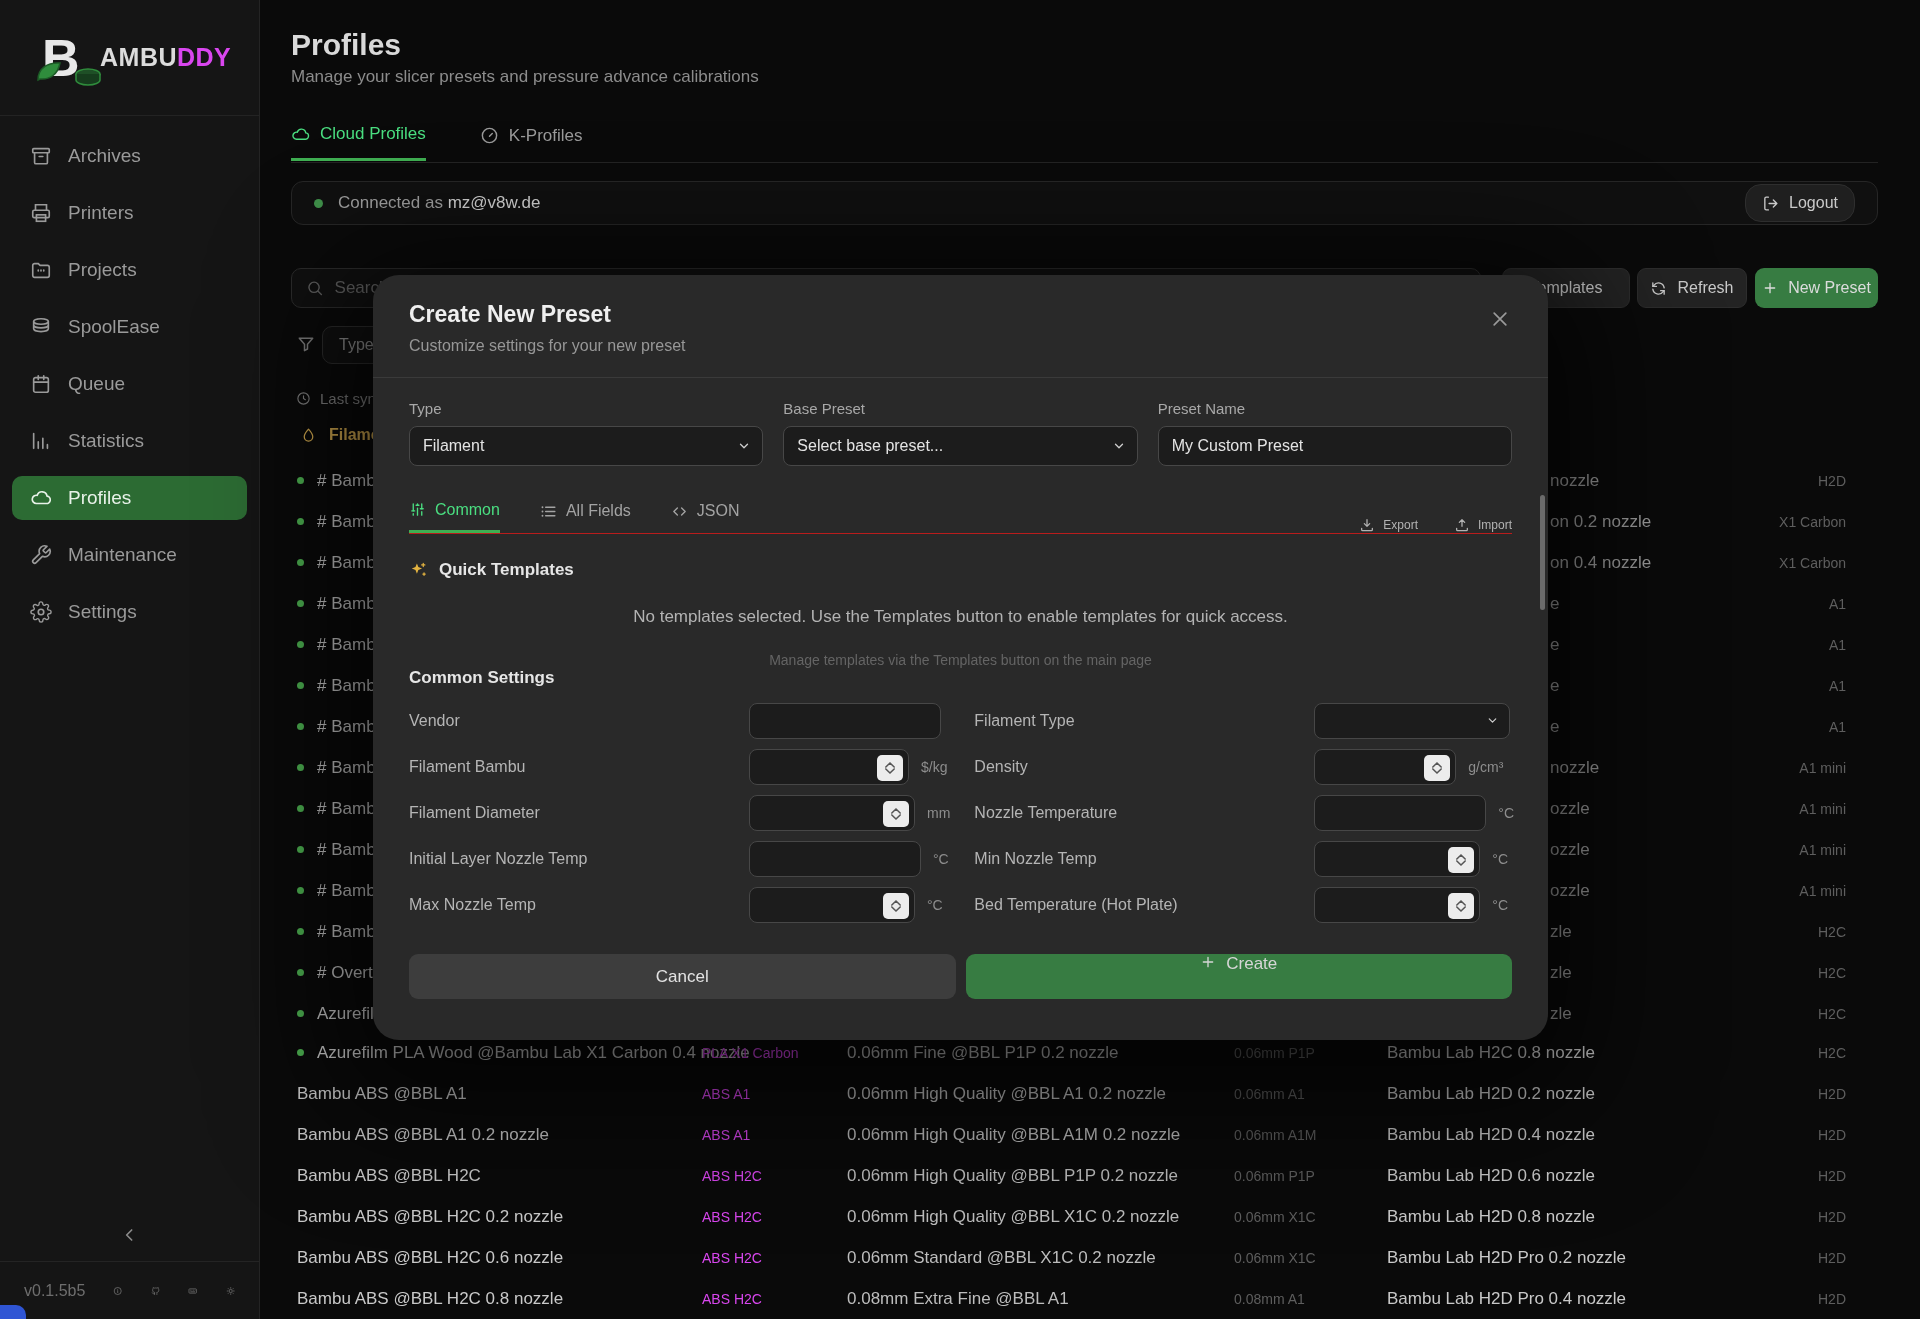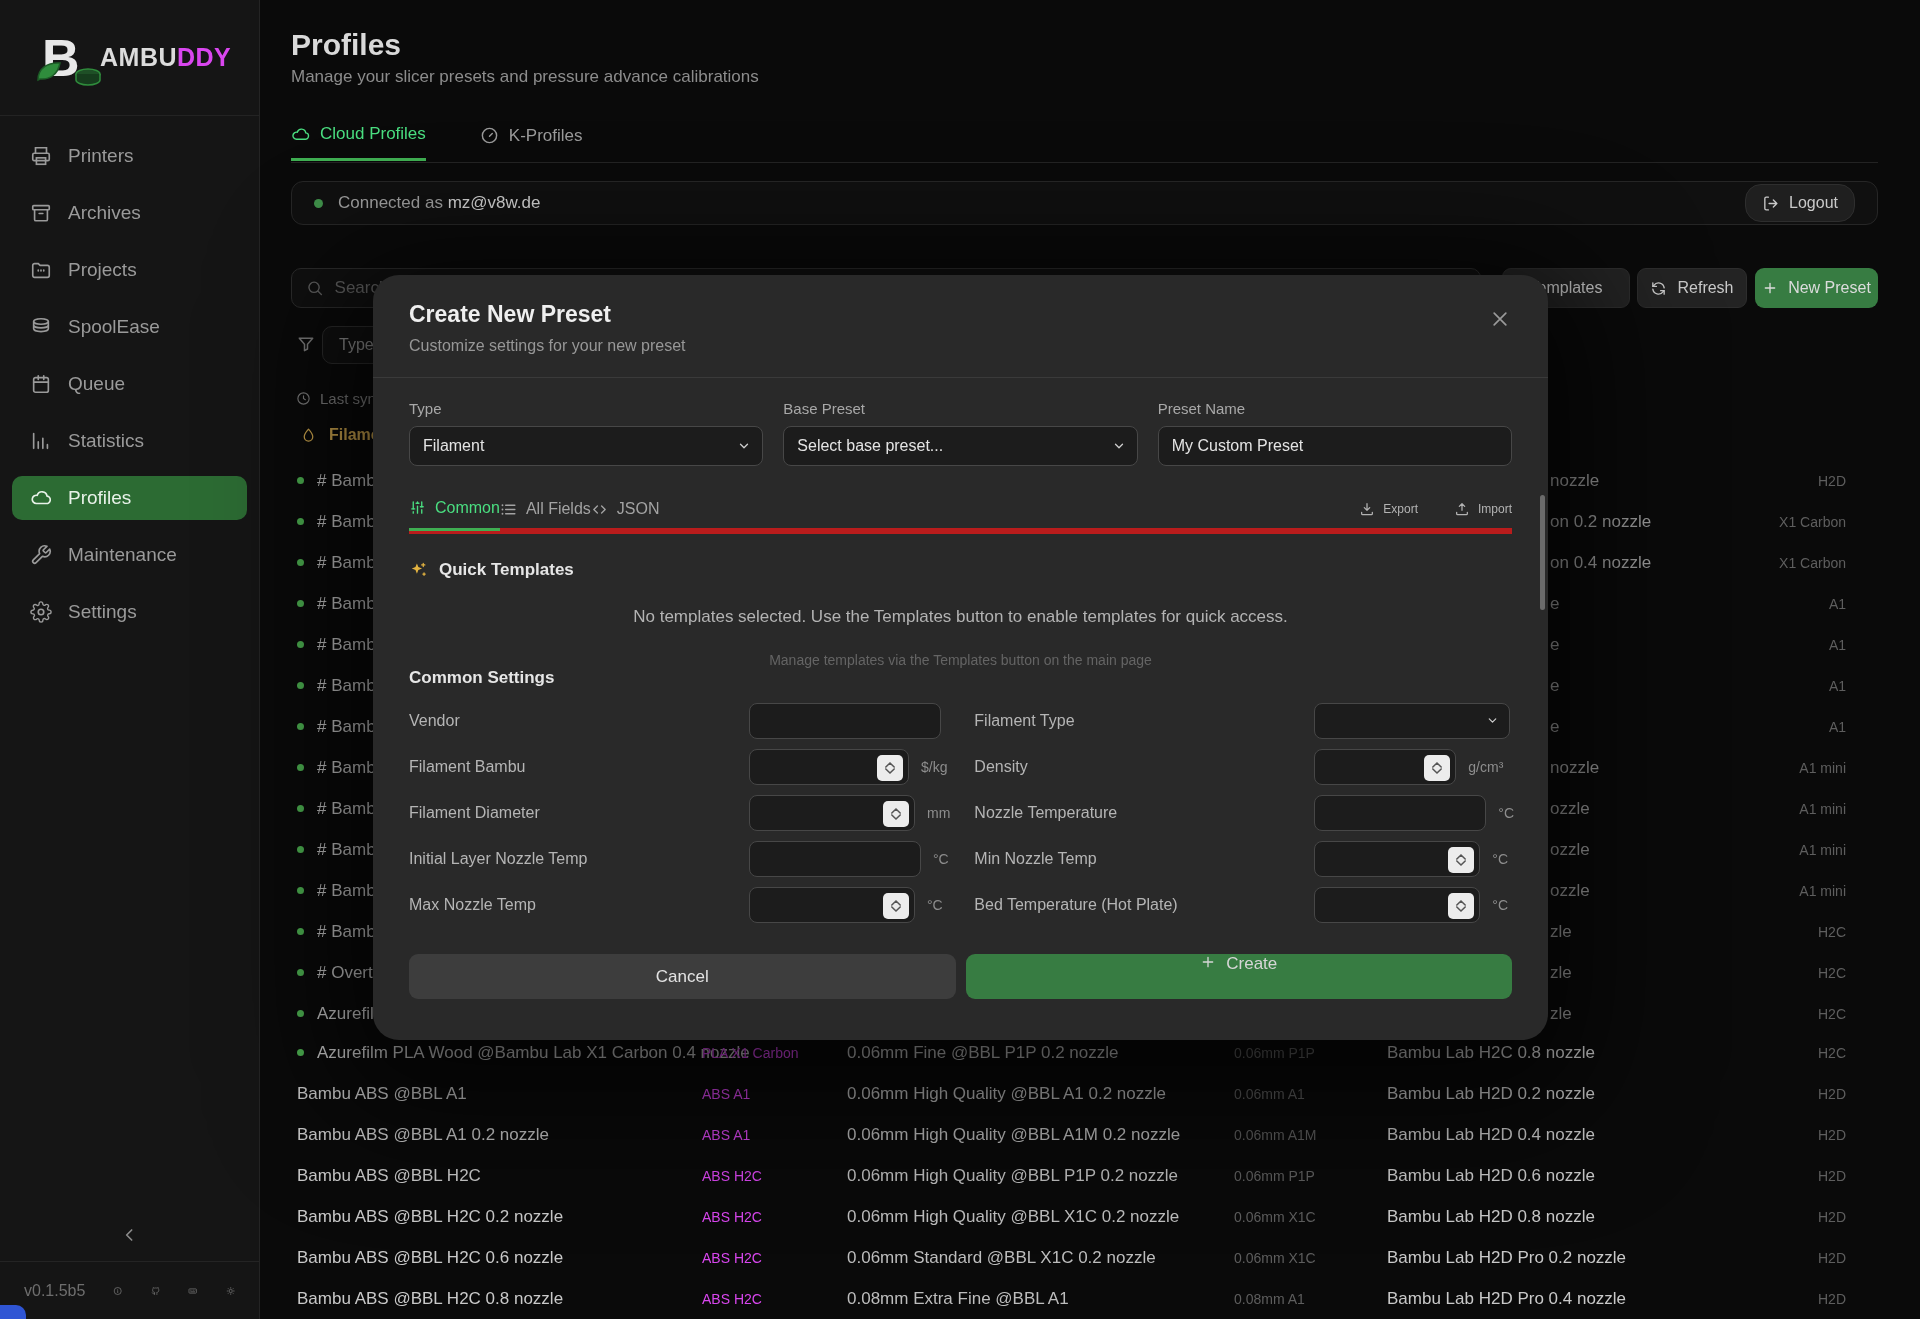--- a/index.html
+++ b/index.html
@@ -96,21 +96,21 @@
   .m-title { font-size:23px; font-weight:700; color:#efefef; }
   .m-sub { margin-top:9px; font-size:16px; color:#979797; }
   .m-close { position:absolute; right:38px; top:34px; color:#9a9a9a; cursor:pointer; }
   .m-top-fields { display:grid; grid-template-columns:1fr 1fr 1fr; gap:20px; margin-top:22px; }
   .m-field-label { font-size:15px; color:#a8a8a8; margin-bottom:9px; }
   .m-select, .m-input { height:40px; background:#1c1c1c; border:1px solid #474747; border-radius:8px;
     display:flex; align-items:center; padding:0 13px; color:#e4e4e4; font-size:16px; position:relative; }
   .m-select .chev { position:absolute; right:11px; color:#cfcfcf; }
   .m-input input { background:transparent; border:none; outline:none; color:#e4e4e4; font-size:16px; width:100%; }
 
-  .m-tabs { margin-top:24px; display:flex; align-items:center; border-bottom:6px solid #b91c1c; height:44px; }
+  .m-tabs { margin-top:24px; display:flex; align-items:flex-end; gap:40px; border-bottom:1px solid #b91c1c; height:44px; }
   .m-tab { display:flex; align-items:center; gap:9px; font-size:16px; color:#a3a3a3; height:44px; cursor:pointer; }
   .m-tab.active { color:#4ade80; border-bottom:3px solid #3fae52; }
   .m-tabs-right { margin-left:auto; display:flex; gap:36px; }
   .m-linkbtn { display:flex; align-items:center; gap:8px; font-size:12px; color:#b3b3b3; cursor:pointer; }
 
   .qt-hdr { margin-top:26px; display:flex; align-items:center; gap:11px; font-size:17px; font-weight:600; color:#e6e6e6; }
   .qt-empty { margin-top:27px; text-align:center; font-size:17px; color:#b3b3b3; }
   .qt-hint { margin-top:25px; text-align:center; font-size:14px; color:#646464; }
   .cs-title { font-size:17px; font-weight:600; color:#e6e6e6; }
 
@@ -146,33 +146,33 @@
           <ellipse cx="14" cy="6" rx="12" ry="5" fill="#1e4f26" stroke="#2f8c3c" stroke-width="1.5"></ellipse>
           <path d="M2 6v6c0 2.8 5.4 5 12 5s12-2.2 12-5V6" fill="#163c1d" stroke="#2f8c3c" stroke-width="1.5"></path>
         </svg>
       </div>
       <div class="logo-text"><span>AMBU</span><span class="suffix">DDY</span></div>
     </div>
 
     <div class="nav" id="nav">
         <div class="nav-item">
           <svg class="ic" viewBox="0 0 24 24">
+            <rect x="3" y="4" width="18" height="4.5" rx="1" fill="none" stroke="currentColor" stroke-width="1.8"></rect>
+            <path d="M5 8.5V19a1.5 1.5 0 0 0 1.5 1.5h11A1.5 1.5 0 0 0 19 19V8.5" fill="none" stroke="currentColor" stroke-width="1.8"></path>
+            <path d="M10 12.5h4" stroke="currentColor" stroke-width="1.8" stroke-linecap="round"></path>
+          </svg>
+          <span>Archives</span>
+        </div>
+        <div class="nav-item">
+          <svg class="ic" viewBox="0 0 24 24">
             <path d="M6 9V3h12v6" fill="none" stroke="currentColor" stroke-width="1.8"></path>
             <rect x="3" y="9" width="18" height="8" rx="1.5" fill="none" stroke="currentColor" stroke-width="1.8"></rect>
             <rect x="7" y="14" width="10" height="7" fill="none" stroke="currentColor" stroke-width="1.8"></rect>
           </svg>
           <span>Printers</span>
-        </div>
-        <div class="nav-item">
-          <svg class="ic" viewBox="0 0 24 24">
-            <rect x="3" y="4" width="18" height="4.5" rx="1" fill="none" stroke="currentColor" stroke-width="1.8"></rect>
-            <path d="M5 8.5V19a1.5 1.5 0 0 0 1.5 1.5h11A1.5 1.5 0 0 0 19 19V8.5" fill="none" stroke="currentColor" stroke-width="1.8"></path>
-            <path d="M10 12.5h4" stroke="currentColor" stroke-width="1.8" stroke-linecap="round"></path>
-          </svg>
-          <span>Archives</span>
         </div>
         <div class="nav-item">
           <svg class="ic" viewBox="0 0 24 24">
             <path d="M3 7a2 2 0 0 1 2-2h4l2 2h8a2 2 0 0 1 2 2v9a2 2 0 0 1-2 2H5a2 2 0 0 1-2-2V7z" fill="none" stroke="currentColor" stroke-width="1.8"></path>
             <path d="M9 12v1M12 12v1M15 12v1" stroke="currentColor" stroke-width="1.8" stroke-linecap="round"></path>
           </svg>
           <span>Projects</span>
         </div>
         <div class="nav-item">
           <svg class="ic" viewBox="0 0 24 24">

